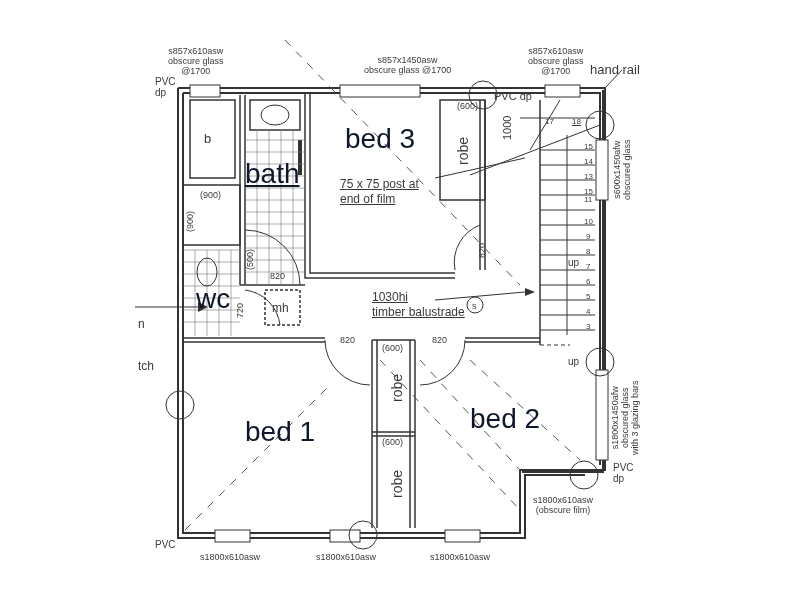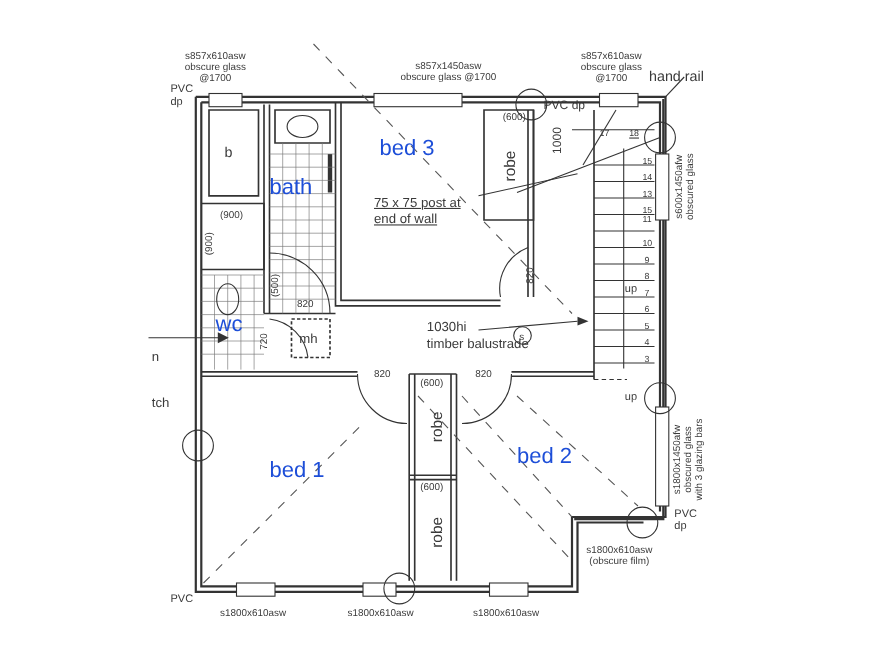--- a/index.html
+++ b/index.html
@@ -1,20 +1,20 @@
 <!DOCTYPE html>
 <html><head>
 <meta charset="utf-8">
 <style>
   html,body{margin:0;padding:0;background:#ffffff;}
   body{width:800px;height:600px;overflow:hidden;position:relative;font-family:"Liberation Sans",sans-serif;color:#333;}
   #plan{position:absolute;left:0;top:0;width:800px;height:600px;}
   .lbl{position:absolute;white-space:nowrap;color:#3a3a3a;line-height:1;}
   .small{font-size:9px;text-align:center;line-height:10px;}
-  .room{font-size:20px;color:#1d4ed8;}
+  .room{font-size:28px;color:#0f172a;}
   .dim{font-size:9px;}
   .vert{transform:rotate(-90deg);transform-origin:left top;}
 </style>
 </head>
 <body>
 
 <svg id="plan" viewBox="0 0 800 600" xmlns="http://www.w3.org/2000/svg">
   <g stroke="#333" fill="none">
 
     <g stroke-width="2">
@@ -117,21 +117,21 @@
     <g fill="#333" stroke="none">
       <polygon points="525,288 535,292 525,296"></polygon>
       <polygon points="198,302 208,307 198,312"></polygon>
     </g>
   </g>
 </svg>
 
 <div class="lbl room" style="left:345px;top:125px;">bed 3</div>
 <div class="lbl room" style="left:245px;top:418px;">bed 1</div>
 <div class="lbl room" style="left:470px;top:405px;">bed 2</div>
-<div class="lbl room" style="left:245px;top:160px;">bath</div>
+<div class="lbl room" style="left:245px;top:160px;text-decoration:underline;">bath</div>
 <div class="lbl room" style="left:196px;top:285px;">wc</div>
 <div class="lbl" style="left:204px;top:132px;font-size:13px;">b</div>
 <div class="lbl" style="left:272px;top:302px;font-size:12px;">mh</div>
 
 <div class="lbl small" style="left:457px;top:101px;">(600)</div>
 <div class="lbl vert" style="left:456px;top:165px;font-size:14px;">robe</div>
 <div class="lbl small" style="left:382px;top:343px;">(600)</div>
 <div class="lbl vert" style="left:390px;top:402px;font-size:14px;">robe</div>
 <div class="lbl small" style="left:382px;top:437px;">(600)</div>
 <div class="lbl vert" style="left:390px;top:498px;font-size:14px;">robe</div>
@@ -163,23 +163,23 @@
   <div>s1800x610asw</div>
   <div>(obscure film)</div>
 </div>
 <div class="lbl small" style="left:200px;top:552px;">s1800x610asw</div>
 <div class="lbl small" style="left:316px;top:552px;">s1800x610asw</div>
 <div class="lbl small" style="left:430px;top:552px;">s1800x610asw</div>
 
 <div class="lbl" style="left:556px;top:63px;font-size:13px;margin-left:34px;">hand rail</div>
 <div class="lbl" style="left:340px;top:177px;font-size:12px;line-height:15px;text-decoration:underline;">
   <div>75 x 75 post at</div>
-  <div>end of wall</div>
-</div>
-<div class="lbl" style="left:388px;top:290px;font-size:12px;line-height:15px;">
+  <div>end of film</div>
+</div>
+<div class="lbl" style="left:372px;top:290px;font-size:12px;line-height:15px;text-decoration:underline;">
   <div>1030hi</div>
   <div>timber balustrade</div>
 </div>
 <div class="lbl small" style="left:472px;top:301px;">s</div>
 <div class="lbl" style="left:494px;top:71px;font-size:11px;margin-top:20px;">PVC dp</div>
 <div class="lbl" style="left:155px;top:76px;font-size:10px;line-height:11px;">
   <div>PVC</div>
   <div>dp</div>
 </div>
 <div class="lbl" style="left:613px;top:462px;font-size:10px;line-height:11px;">

